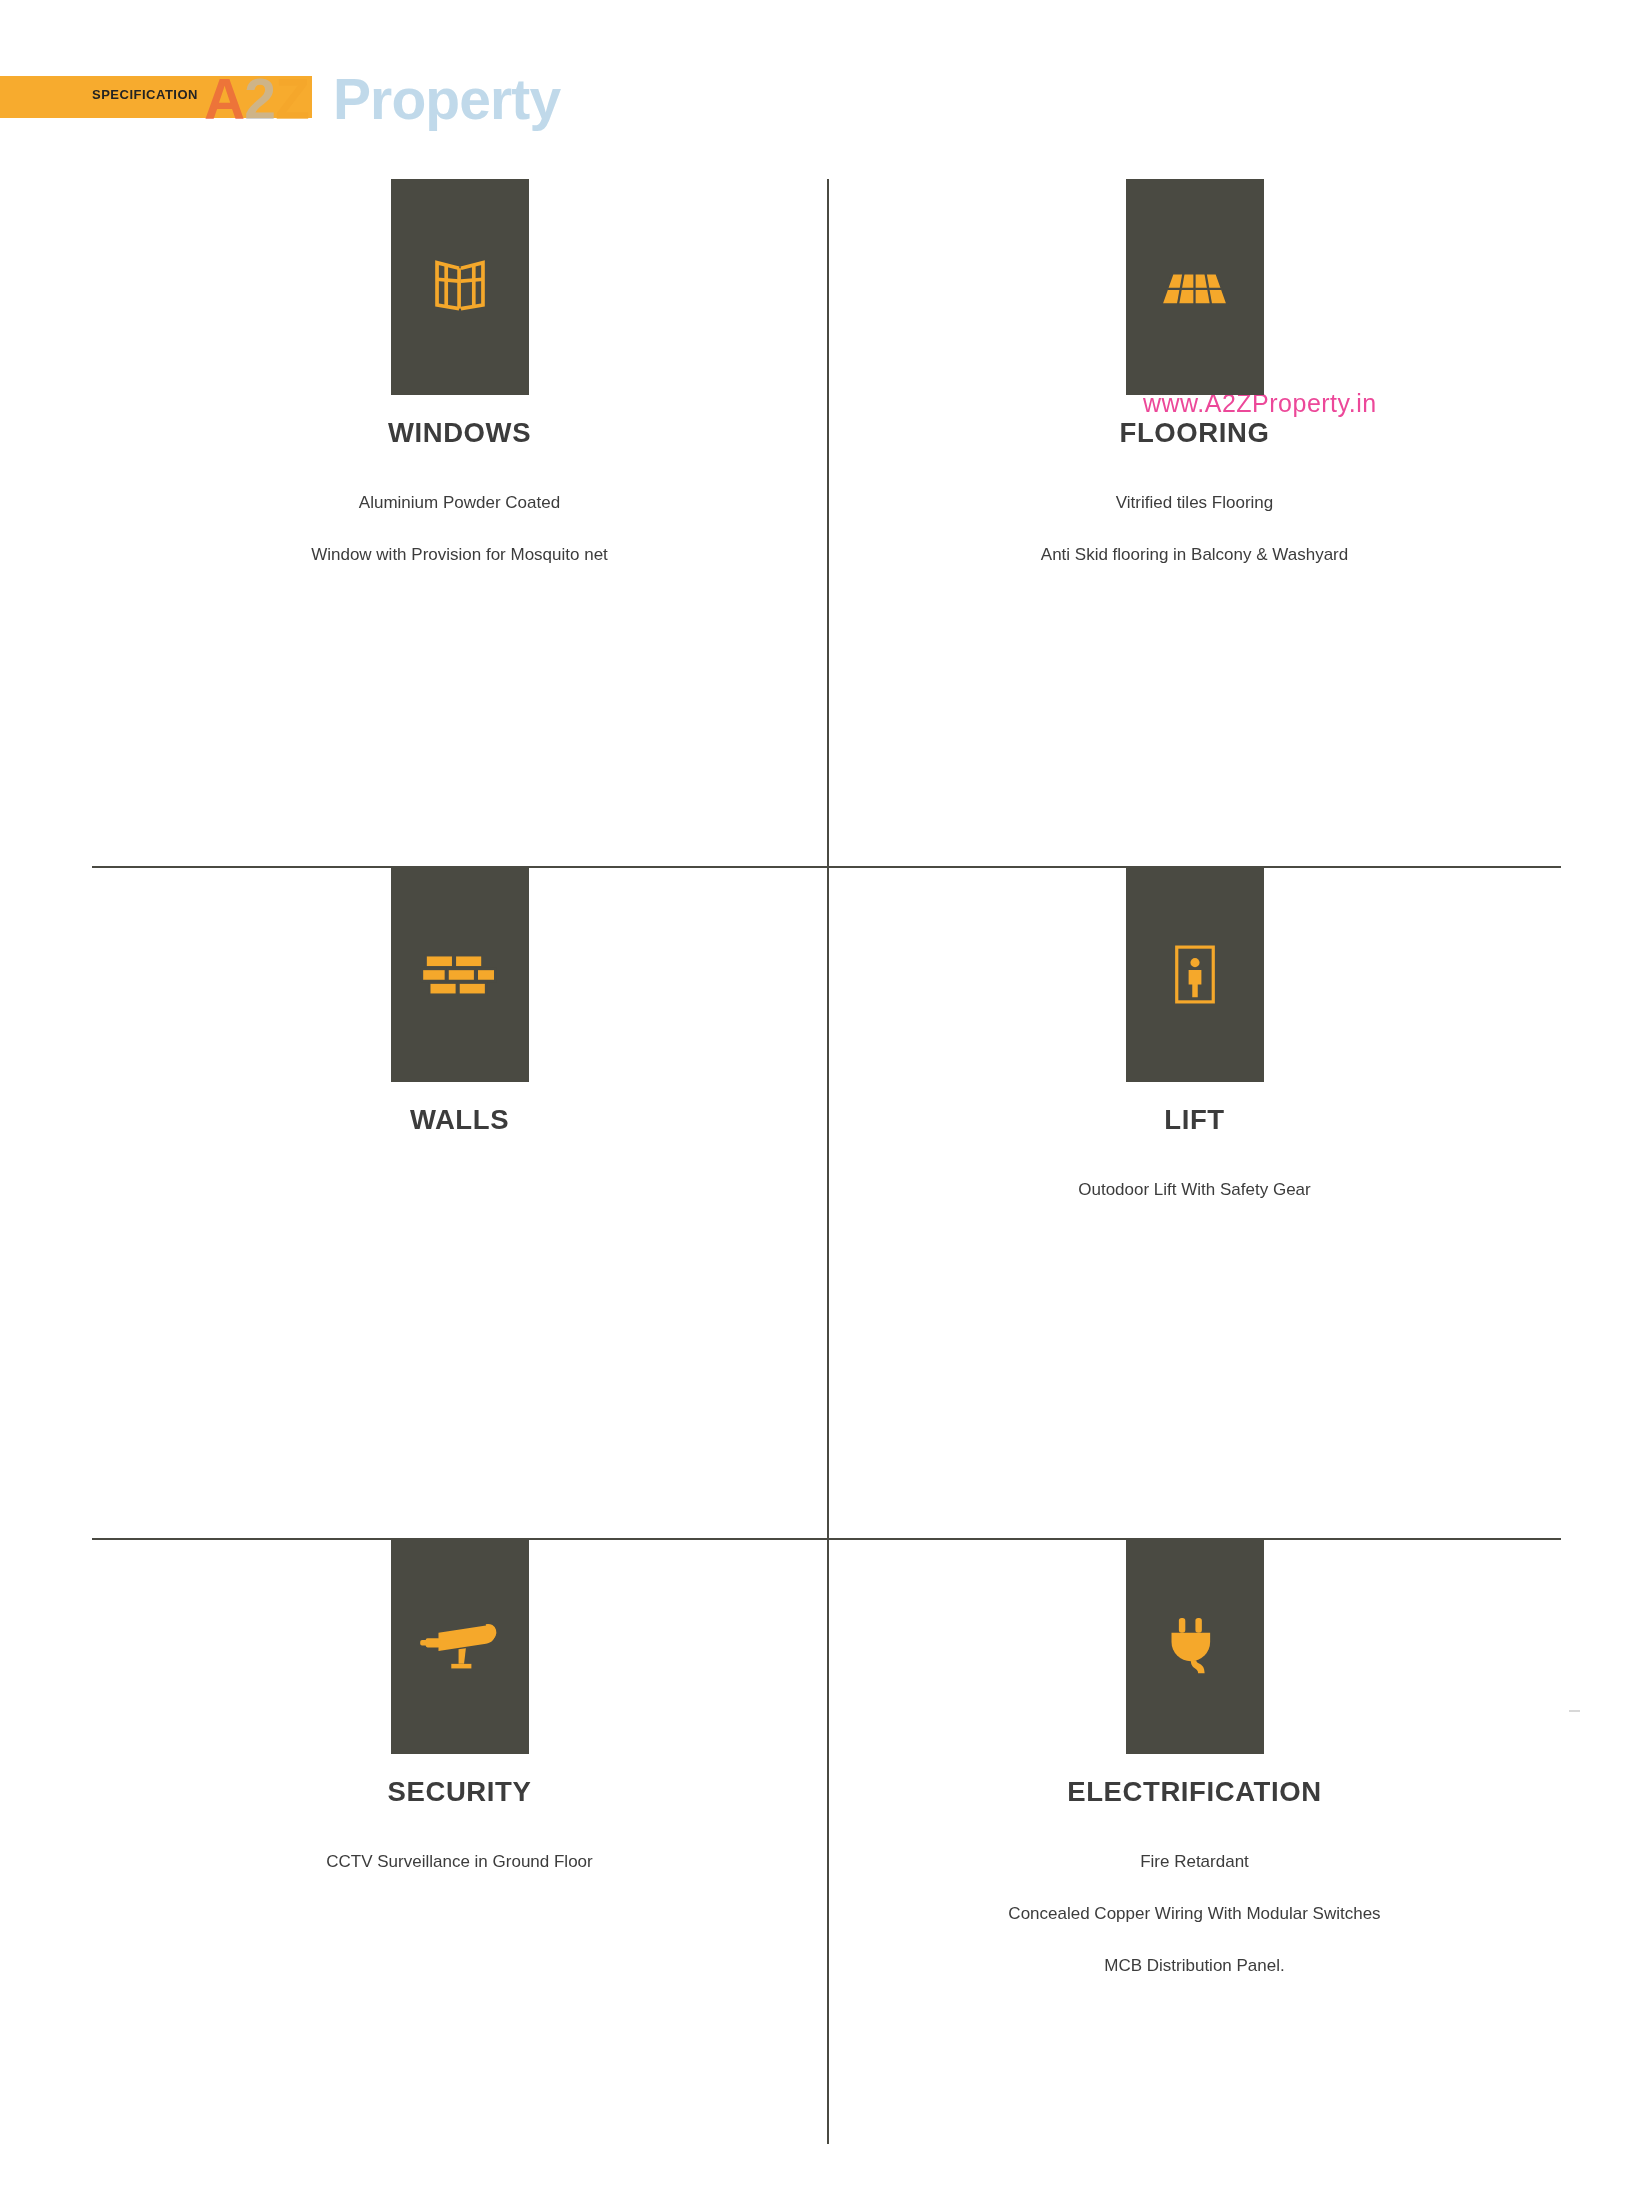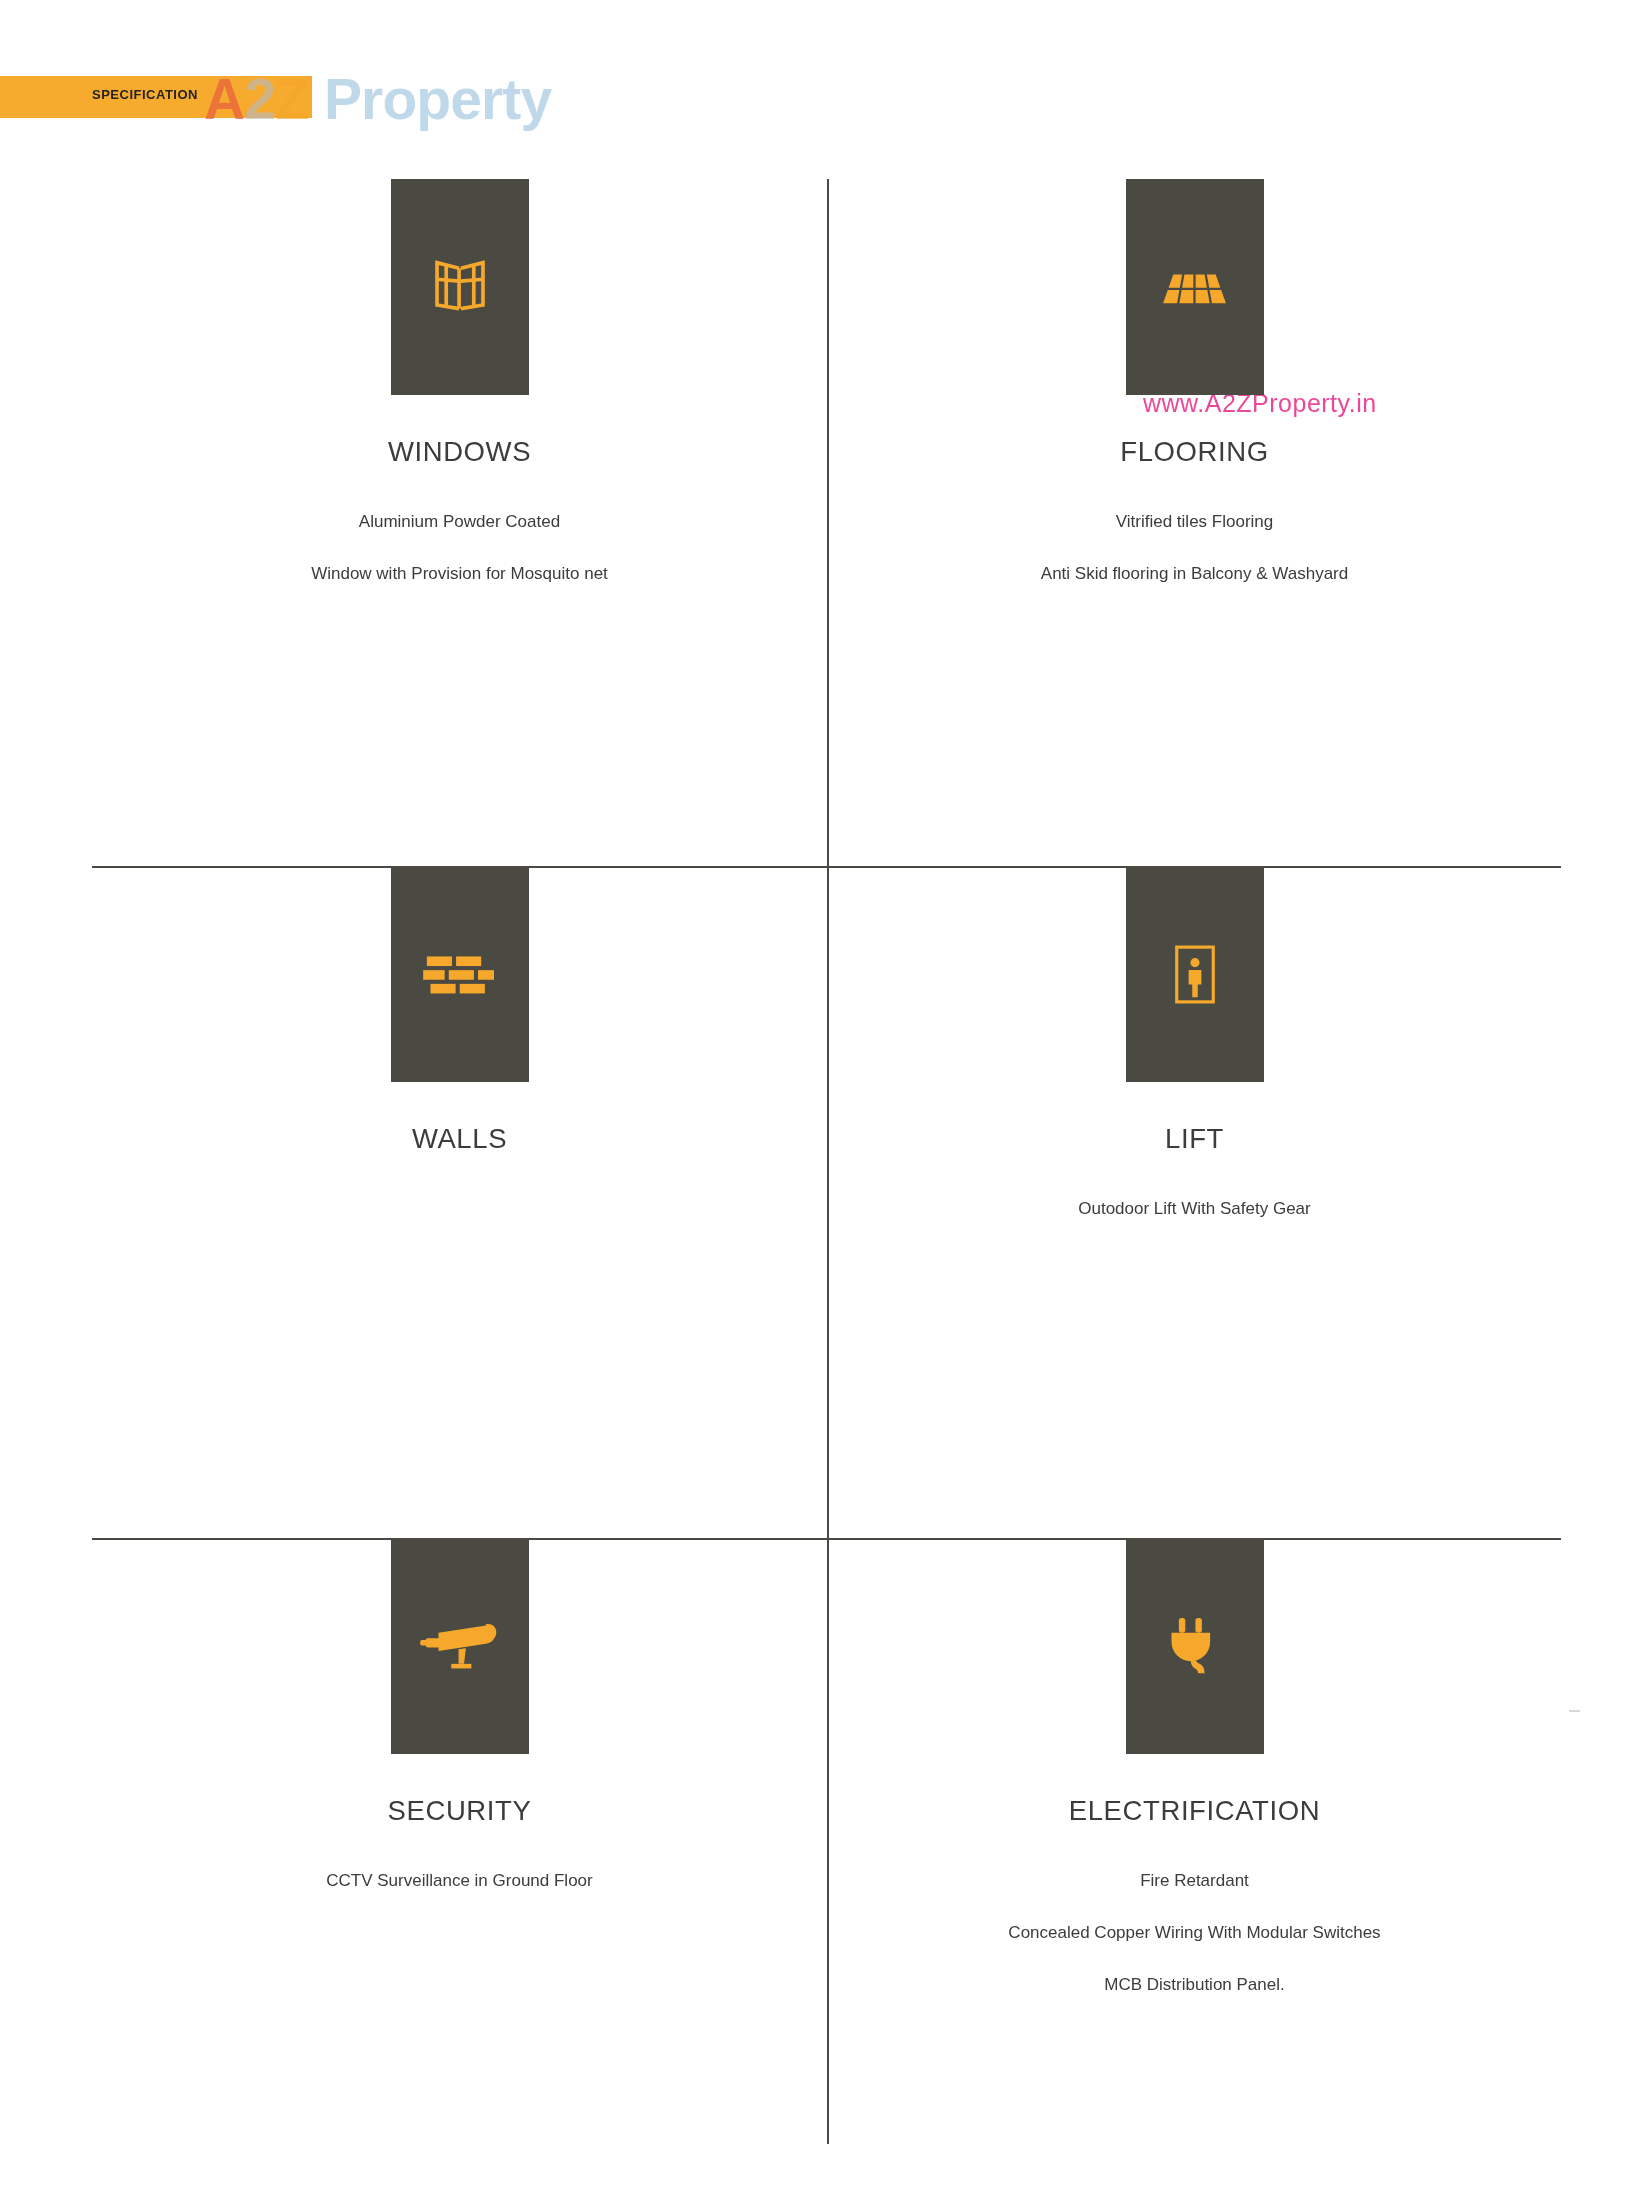--- a/index.html
+++ b/index.html
@@ -50,21 +50,21 @@
     font-weight: bold;
     letter-spacing: -0.9px;
     white-space: nowrap;
     opacity: 0.65;
   }
   .logo .a { color: #e8573f; }
   .logo .two { color: #b9b9b9; }
   .logo .z { color: #f4a52a; }
   .logo .prop {
     color: #9fc6df;
-    margin-left: 15px;
+    margin-left: 24px;
   }
 
   
   .watermark {
     position: absolute;
     left: 1143px;
     top: 389px;
     font-size: 25px;
     color: #ec4899;
     letter-spacing: 0.5px;
@@ -123,25 +123,25 @@
     position: absolute;
     left: 0;
     top: 0;
     width: 138px;
     height: 216px;
     display: flex;
     align-items: center;
     justify-content: center;
   }
   .cell-title {
-    margin-top: 41px;
+    margin-top: 22px;
     font-size: 27.5px;
     letter-spacing: 0.6px;
     color: #3c3c3c;
-    font-weight: normal;
+    font-weight: bold;
   }
   .cell-lines {
     margin-top: 27.5px;
   }
   .cell-line {
     font-size: 17px;
     line-height: 52px;
     color: #3c3c3c;
     white-space: nowrap;
   }

